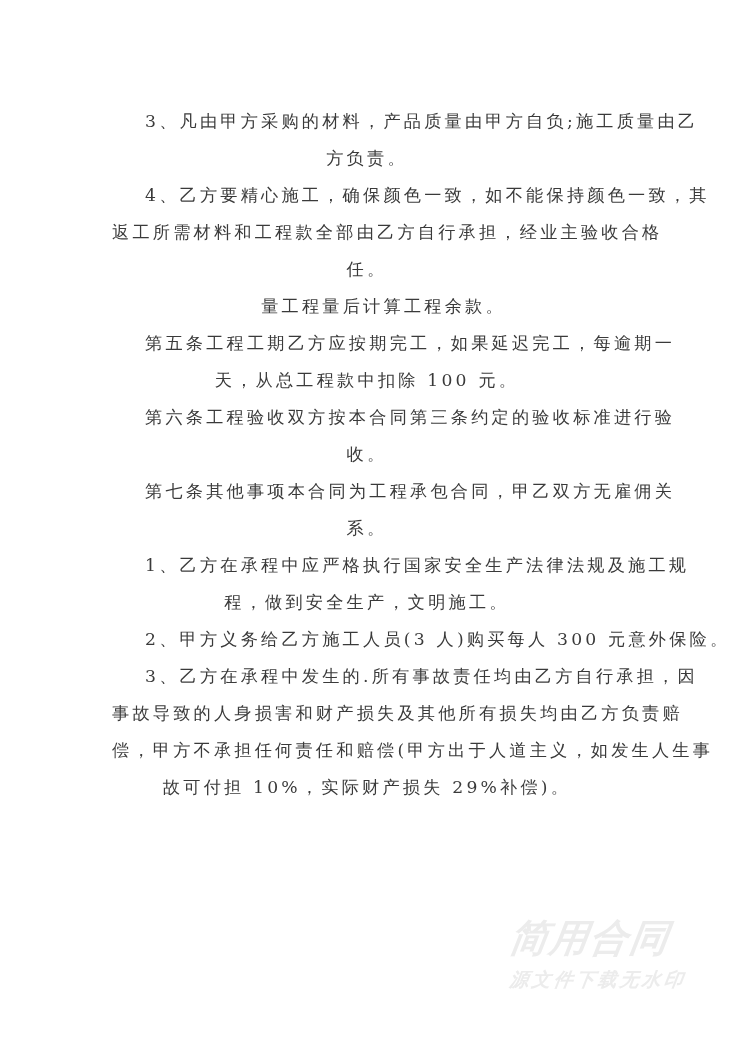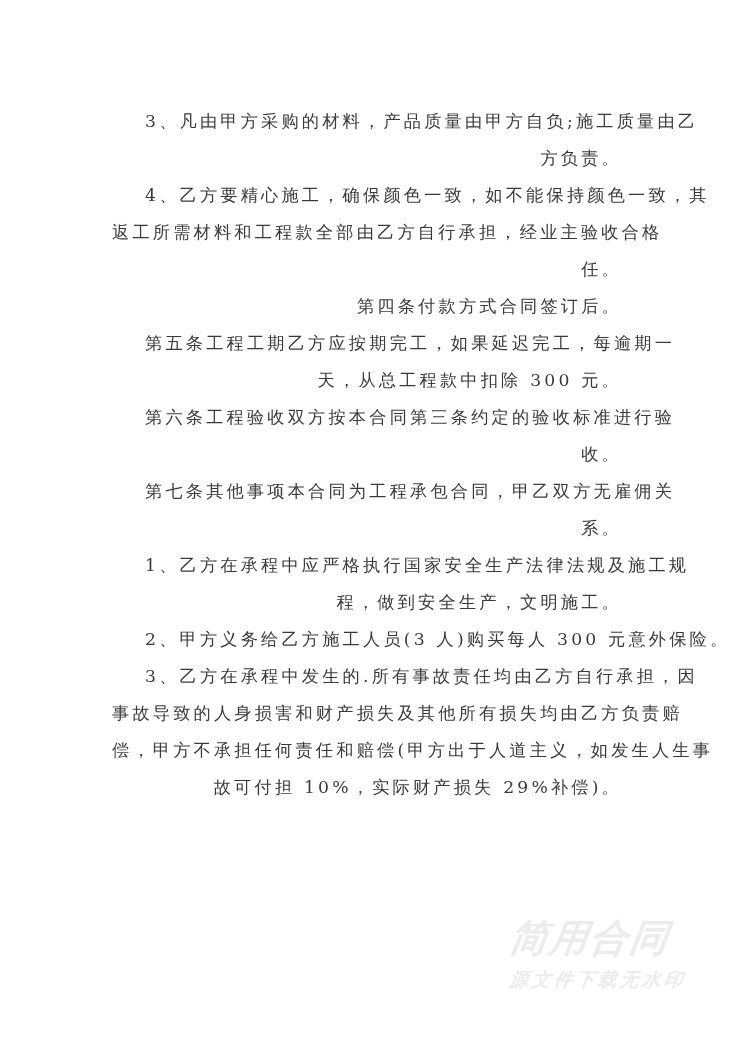--- a/index.html
+++ b/index.html
@@ -28,21 +28,21 @@
       left: 112px;
       top: 103px;
       width: 510px;
     }
     .para {
       margin: 0;
       font-size: 17.2px;
       line-height: 37px;
       letter-spacing: 3.2px;
       text-indent: 33px;
-      text-align: right;
+      text-align: center;
       word-break: break-all;
       white-space: normal;
     }
     .line {
       display: block;
       white-space: nowrap;
     }
     .watermark {
       position: absolute;
       left: 510px;
@@ -81,26 +81,26 @@
     </p>
 
     <p class="para">
       <span class="line">4、乙方要精心施工，确保颜色一致，如不能保持颜色一致，其</span>
       <span class="line" style="margin-left:-33px">返工所需材料和工程款全部由乙方自行承担，经业主验收合格</span>
       <span class="line" style="margin-left:-33px">任。</span>
     </p>
 
 
     <p class="para">
-      <span class="line">第四条付款方式合同签订后。</span>
+      <span class="line">量工程量后计算工程余款。</span>
     </p>
 
     <p class="para">
       <span class="line">第五条工程工期乙方应按期完工，如果延迟完工，每逾期一</span>
-      <span class="line" style="margin-left:-33px">天，从总工程款中扣除 300 元。</span>
+      <span class="line" style="margin-left:-33px">天，从总工程款中扣除 100 元。</span>
     </p>
 
     <p class="para">
       <span class="line">第六条工程验收双方按本合同第三条约定的验收标准进行验</span>
       <span class="line" style="margin-left:-33px">收。</span>
     </p>
 
     <p class="para">
       <span class="line">第七条其他事项本合同为工程承包合同，甲乙双方无雇佣关</span>
       <span class="line" style="margin-left:-33px">系。</span>

